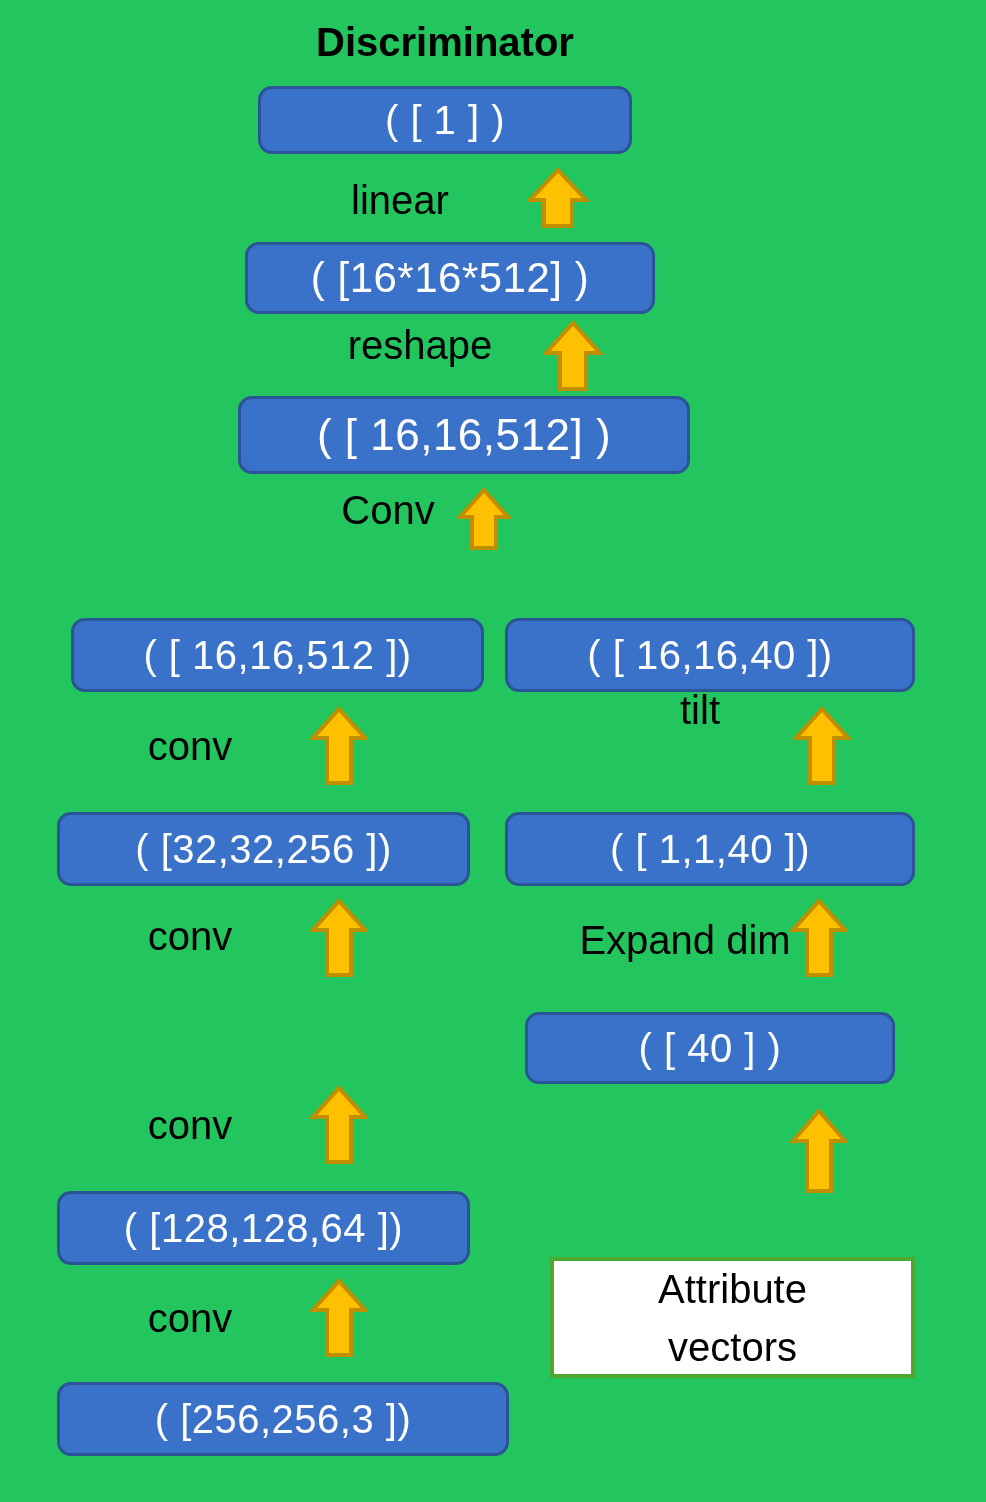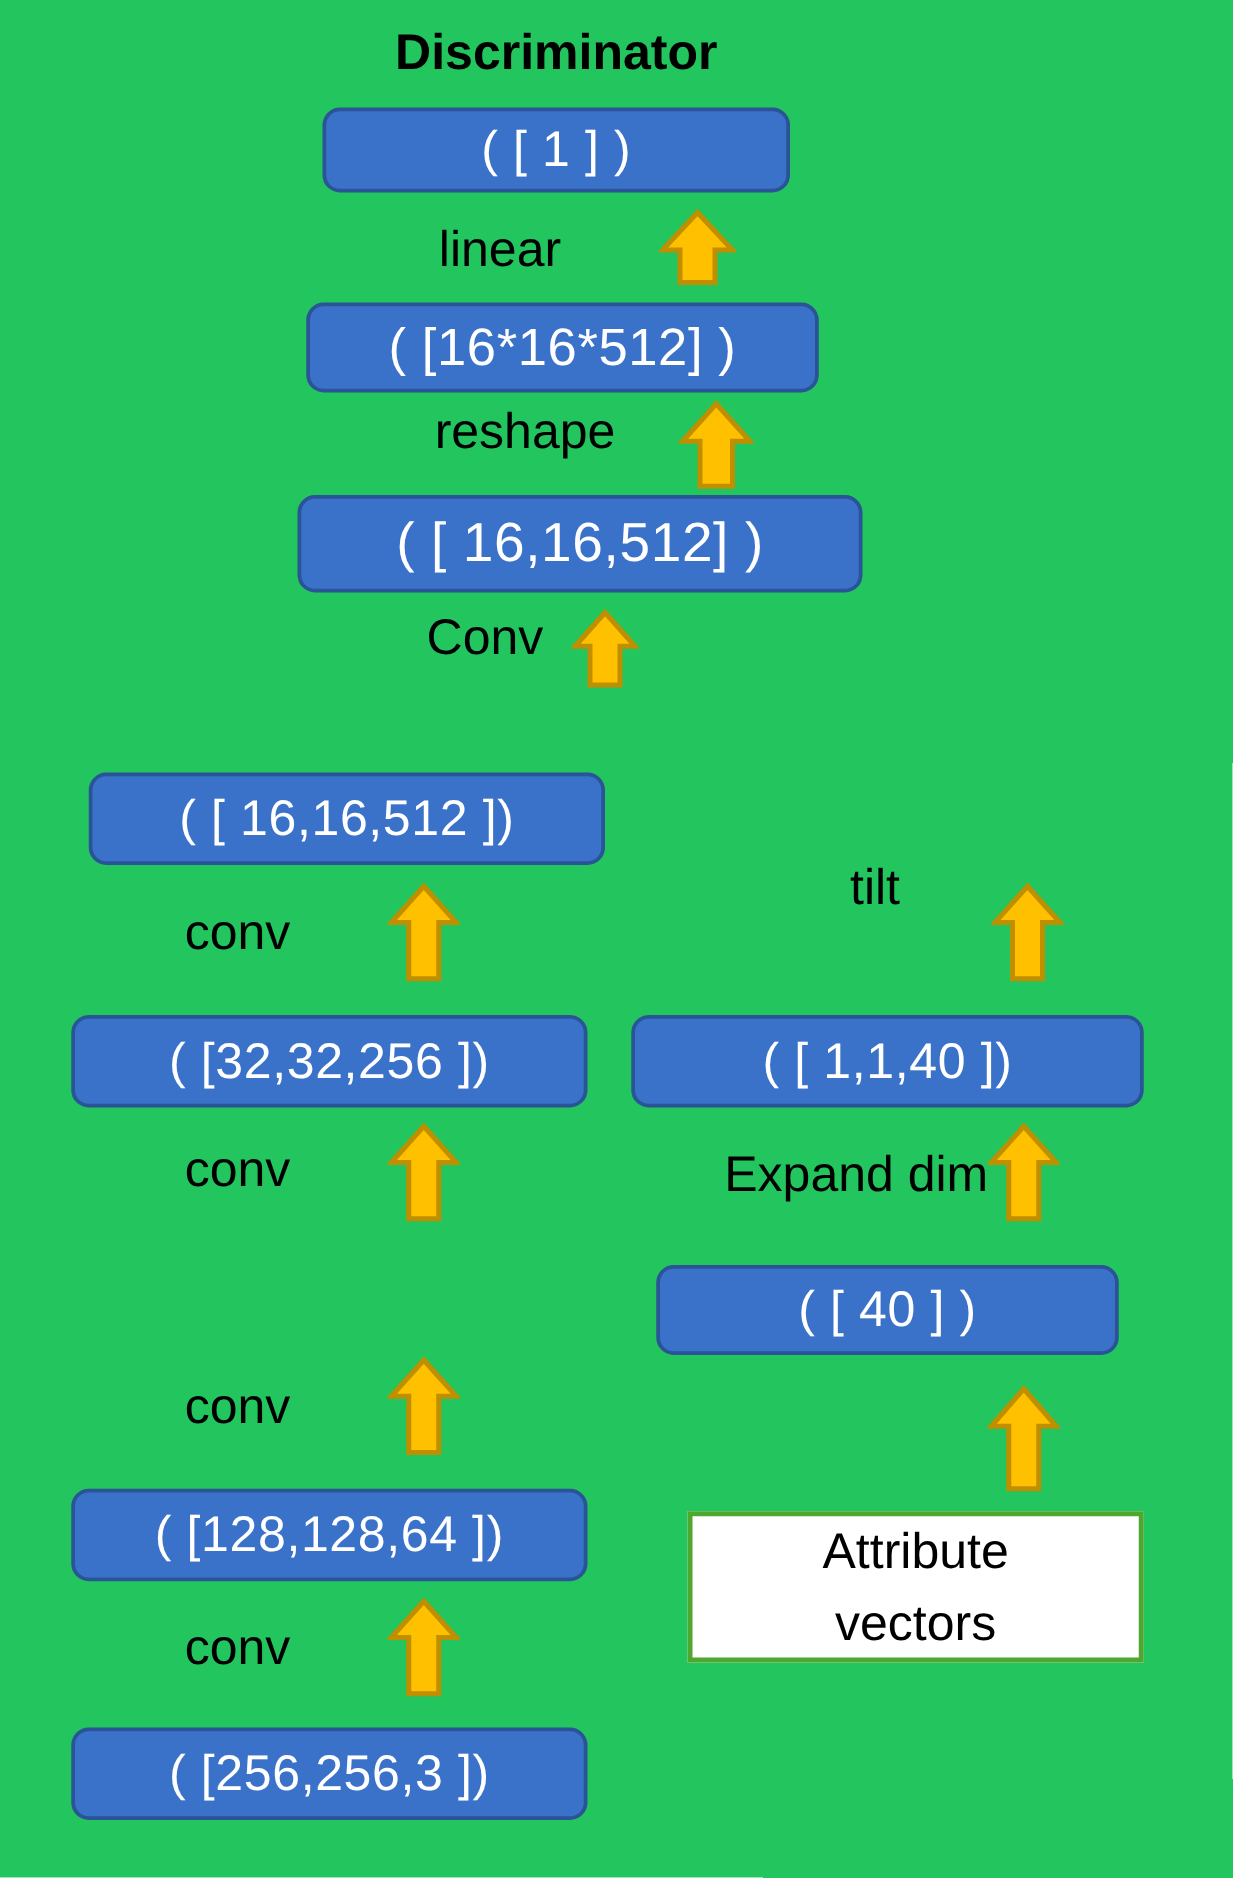--- a/index.html
+++ b/index.html
@@ -47,20 +47,21 @@
     background: #ffffff;
     border: 4px solid #4EA72E;
     border-radius: 0;
     color: #000000;
     display: flex;
     flex-direction: column;
     align-items: center;
     justify-content: center;
     text-align: center;
     line-height: 1.45;
+    margin-top: 48px;
   }
   
   .op-label {
     position: absolute;
     color: #000000;
     white-space: nowrap;
     text-align: center;
     line-height: 1;
   }
   
@@ -135,22 +136,23 @@
 
   <div class="tensor-box" style="left:57px; top:1191px; width:413px; height:74px; font-size:40px;">( [128,128,64 ])</div>
 
   <div class="op-label" style="left:120px; top:1298px; width:140px; font-size:40px;">conv</div>
   <div class="arrow-up" style="left:310px; top:1278px; width:58px; height:80px;">
     <svg viewBox="0 0 58 80" preserveAspectRatio="none">
       <polygon points="29,3 55,32 41,32 41,77 17,77 17,32 3,32" fill="#FFC000" stroke="#BF8F00" stroke-width="4" stroke-linejoin="miter"></polygon>
     </svg>
   </div>
 
-  <div class="tensor-box" style="left:57px; top:1382px; width:413px; height:74px; font-size:40px;">( [256,256,3 ])</div>
+  <div class="tensor-box" style="left:57px; top:1382px; width:452px; height:74px; font-size:40px;">( [256,256,3 ])</div>
 
+  <div class="tensor-box" style="left:505px; top:618px; width:410px; height:74px; font-size:40px;">( [ 16,16,40 ])</div>
 
   <div class="op-label" style="left:640px; top:690px; width:120px; font-size:40px;">tilt</div>
   <div class="arrow-up" style="left:793px; top:706px; width:58px; height:80px;">
     <svg viewBox="0 0 58 80" preserveAspectRatio="none">
       <polygon points="29,3 55,32 41,32 41,77 17,77 17,32 3,32" fill="#FFC000" stroke="#BF8F00" stroke-width="4" stroke-linejoin="miter"></polygon>
     </svg>
   </div>
 
   <div class="tensor-box" style="left:505px; top:812px; width:410px; height:74px; font-size:40px;">( [ 1,1,40 ])</div>
 

